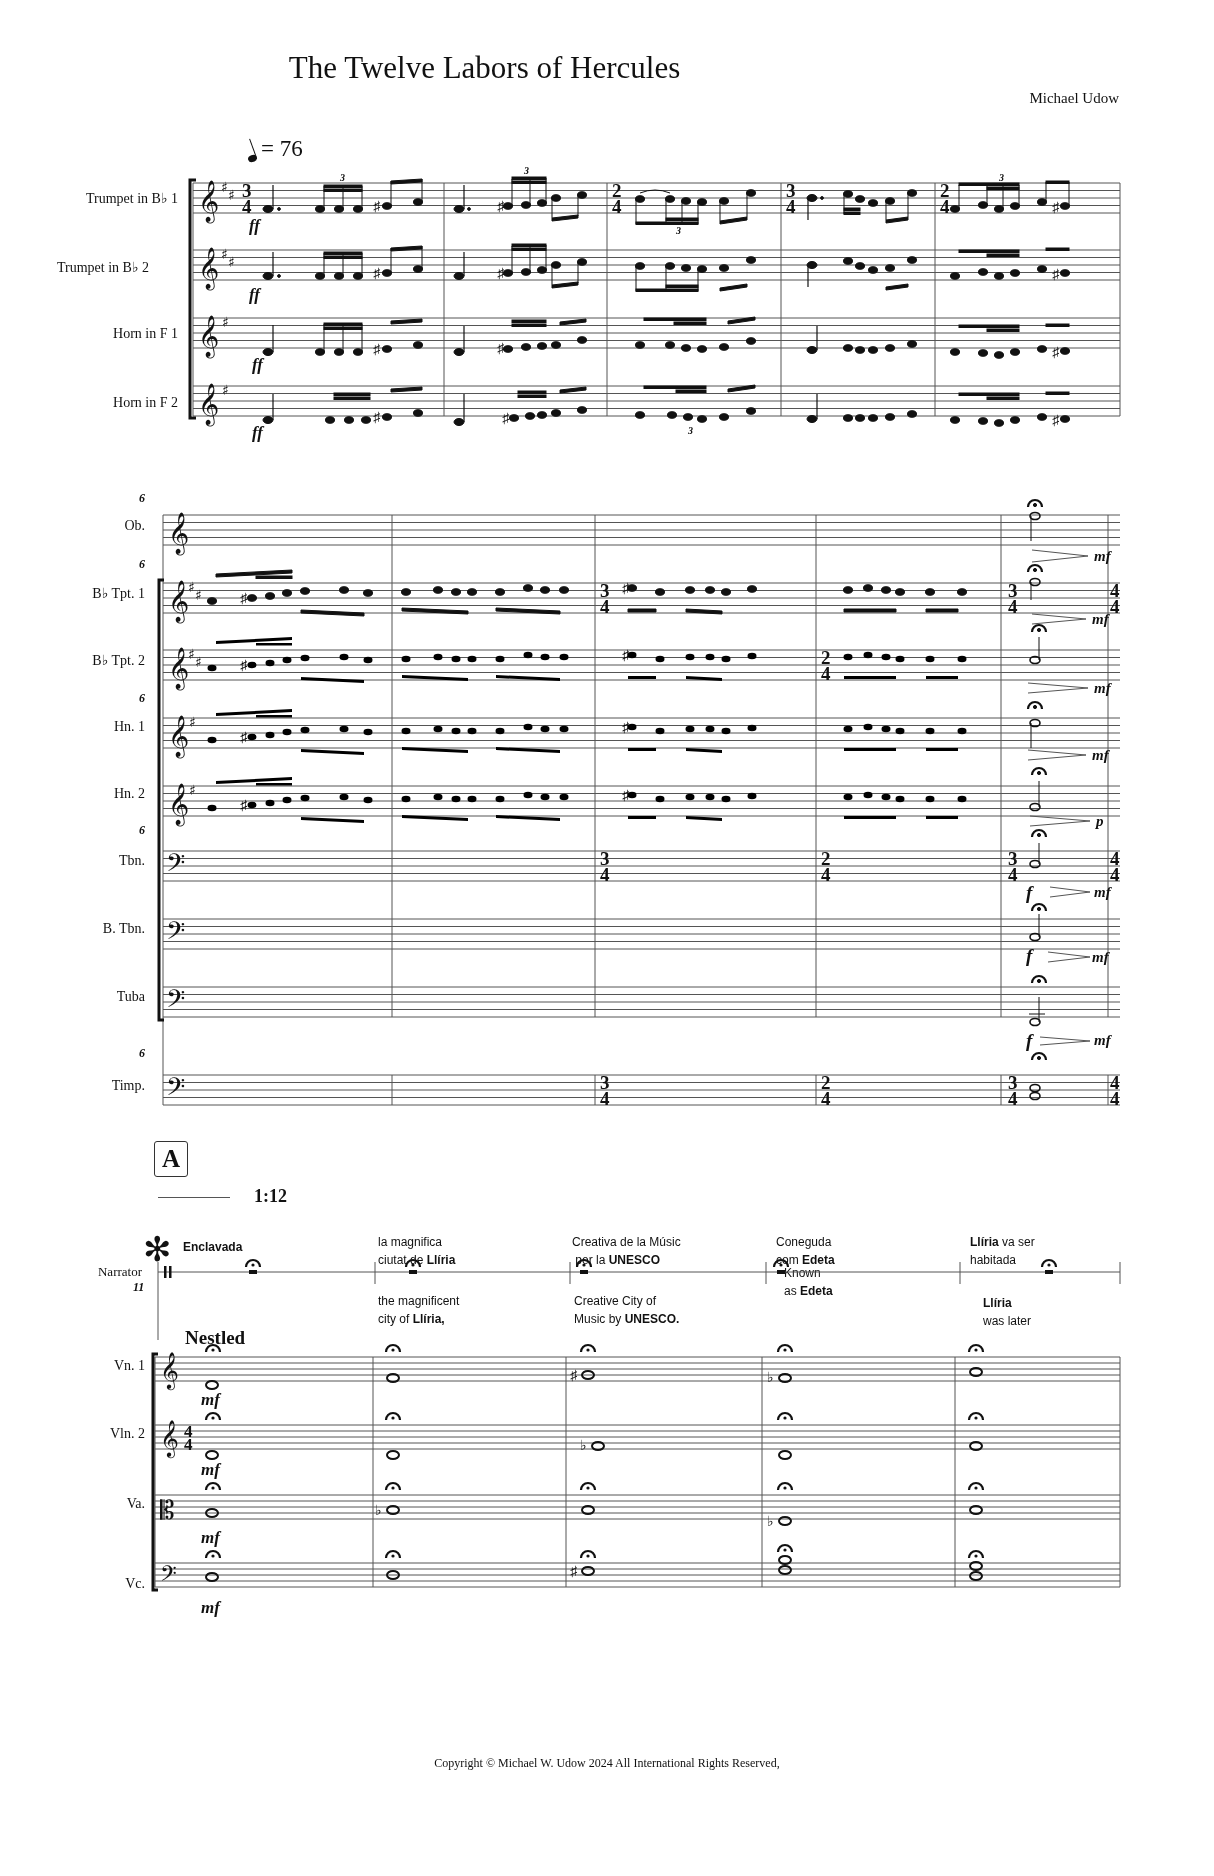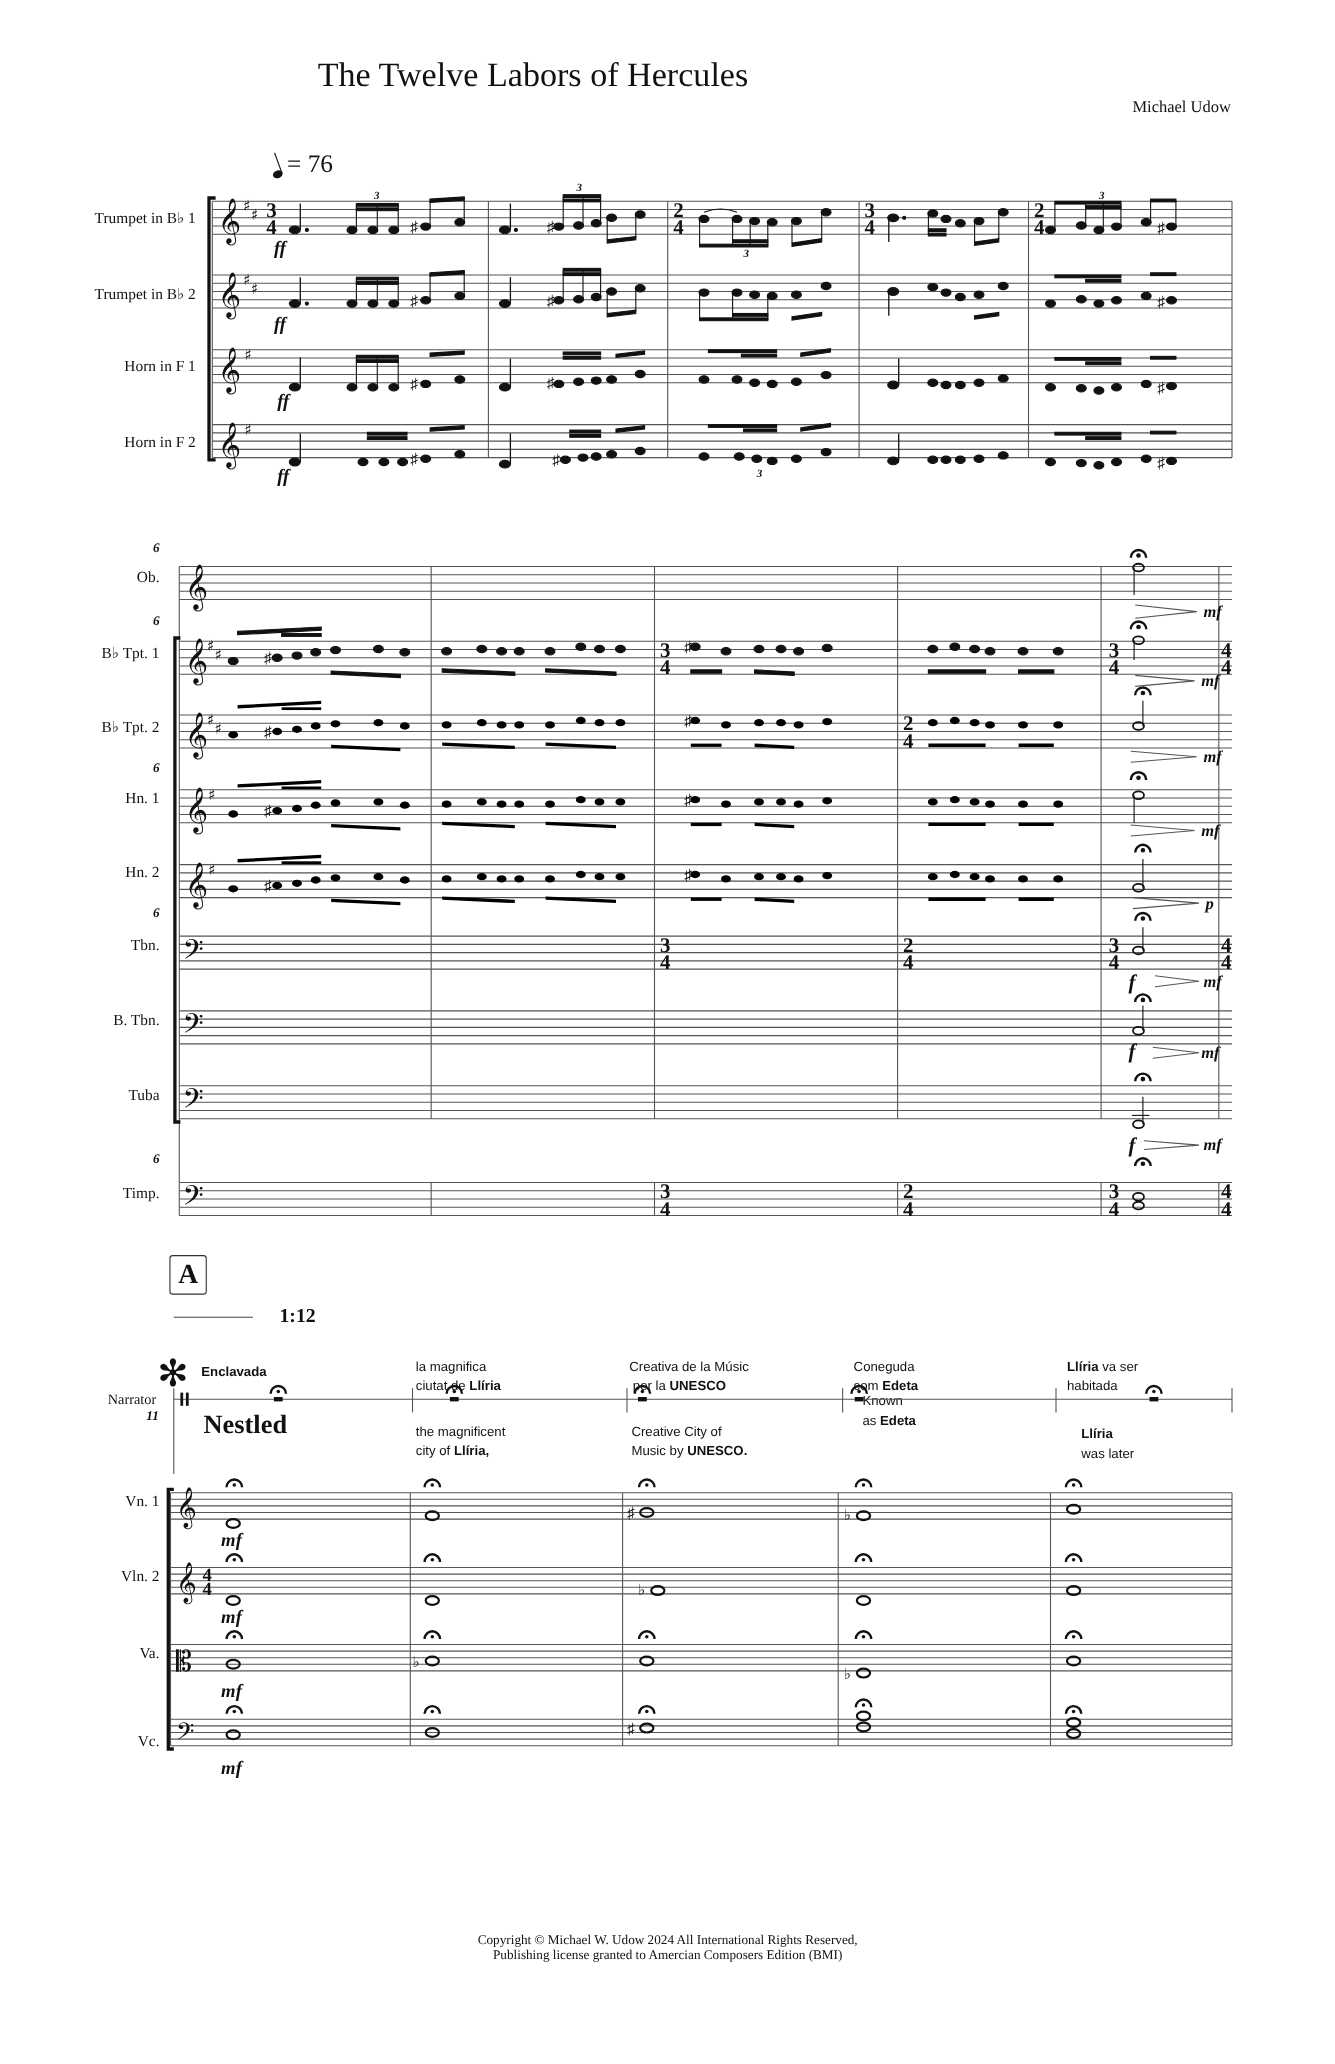--- a/index.html
+++ b/index.html
@@ -11,33 +11,33 @@
   .tempo .note{display:inline-block;width:9px;height:7px;background:#111;border-radius:50%;transform:rotate(-20deg);position:relative;top:6px;margin-right:4px;}
   .tempo .note:after{content:"";position:absolute;right:0;bottom:3px;width:1.2px;height:20px;background:#111;}
   .label{font-size:14px;text-align:right;width:150px;}
   .mnum{font-size:12px;font-weight:bold;font-style:italic;}
   svg{position:absolute;left:0;top:0;}
   .rehearsal{left:154px;top:1141px;width:32px;height:34px;border:1.5px solid #333;border-radius:3px;font-size:25px;font-weight:bold;text-align:center;line-height:34px;}
   .timing{left:186px;top:1186px;font-size:18px;font-weight:bold;}
   .timing-line{left:158px;top:1197px;width:72px;height:1px;background:#555;}
   .lyric{font-family:"Liberation Sans",sans-serif;font-size:12px;line-height:18px;white-space:pre;}
   .lyric b{font-weight:bold;}
-  .nestled{font-size:24px;font-weight:bold;}
+  .nestled{font-size:19px;font-weight:bold;margin-top:44px;}
   .copyright{left:0;width:1214px;top:1756px;text-align:center;font-size:12px;line-height:14px;}
   .dyn{font-family:"Liberation Serif",serif;font-style:italic;font-weight:bold;font-size:17px;}
 </style>
 </head>
 <body>
 
 <div class="abs title">The Twelve Labors of Hercules</div>
 <div class="abs composer">Michael Udow</div>
 <div class="abs tempo"><span class="note"></span><span>= 76</span></div>
 
 <div class="abs label" style="left:28px;top:190px;">Trumpet in B♭ 1</div>
-<div class="abs label" style="left:28px;top:259px;">Trumpet in B♭ 2</div>
+<div class="abs label" style="left:28px;top:259px;text-align:center;">Trumpet in B♭ 2</div>
 <div class="abs label" style="left:28px;top:326px;">Horn in F 1</div>
 <div class="abs label" style="left:28px;top:395px;">Horn in F 2</div>
 
 <div class="abs mnum" style="left:139px;top:491px;">6</div>
 <div class="abs label" style="left:-5px;top:518px;">Ob.</div>
 <div class="abs mnum" style="left:139px;top:557px;">6</div>
 <div class="abs label" style="left:-5px;top:585px;">B♭ Tpt. 1</div>
 <div class="abs label" style="left:-5px;top:652px;">B♭ Tpt. 2</div>
 <div class="abs mnum" style="left:139px;top:691px;">6</div>
 <div class="abs label" style="left:-5px;top:719px;">Hn. 1</div>
@@ -787,14 +787,13 @@
   <g font-family="Liberation Serif, serif" font-style="italic" font-weight="bold" font-size="17" fill="#111">
     <text x="201" y="1405">mf</text>
     <text x="201" y="1475">mf</text>
     <text x="201" y="1543">mf</text>
     <text x="201" y="1613">mf</text>
   </g>
 </svg>
 
 <div class="abs copyright">
   <div>Copyright © Michael W. Udow  2024 All International Rights Reserved,</div>
-  <div>Publishing license granted to Amercian Composers Edition (BMI)</div>
 </div>
 
 </body></html>

